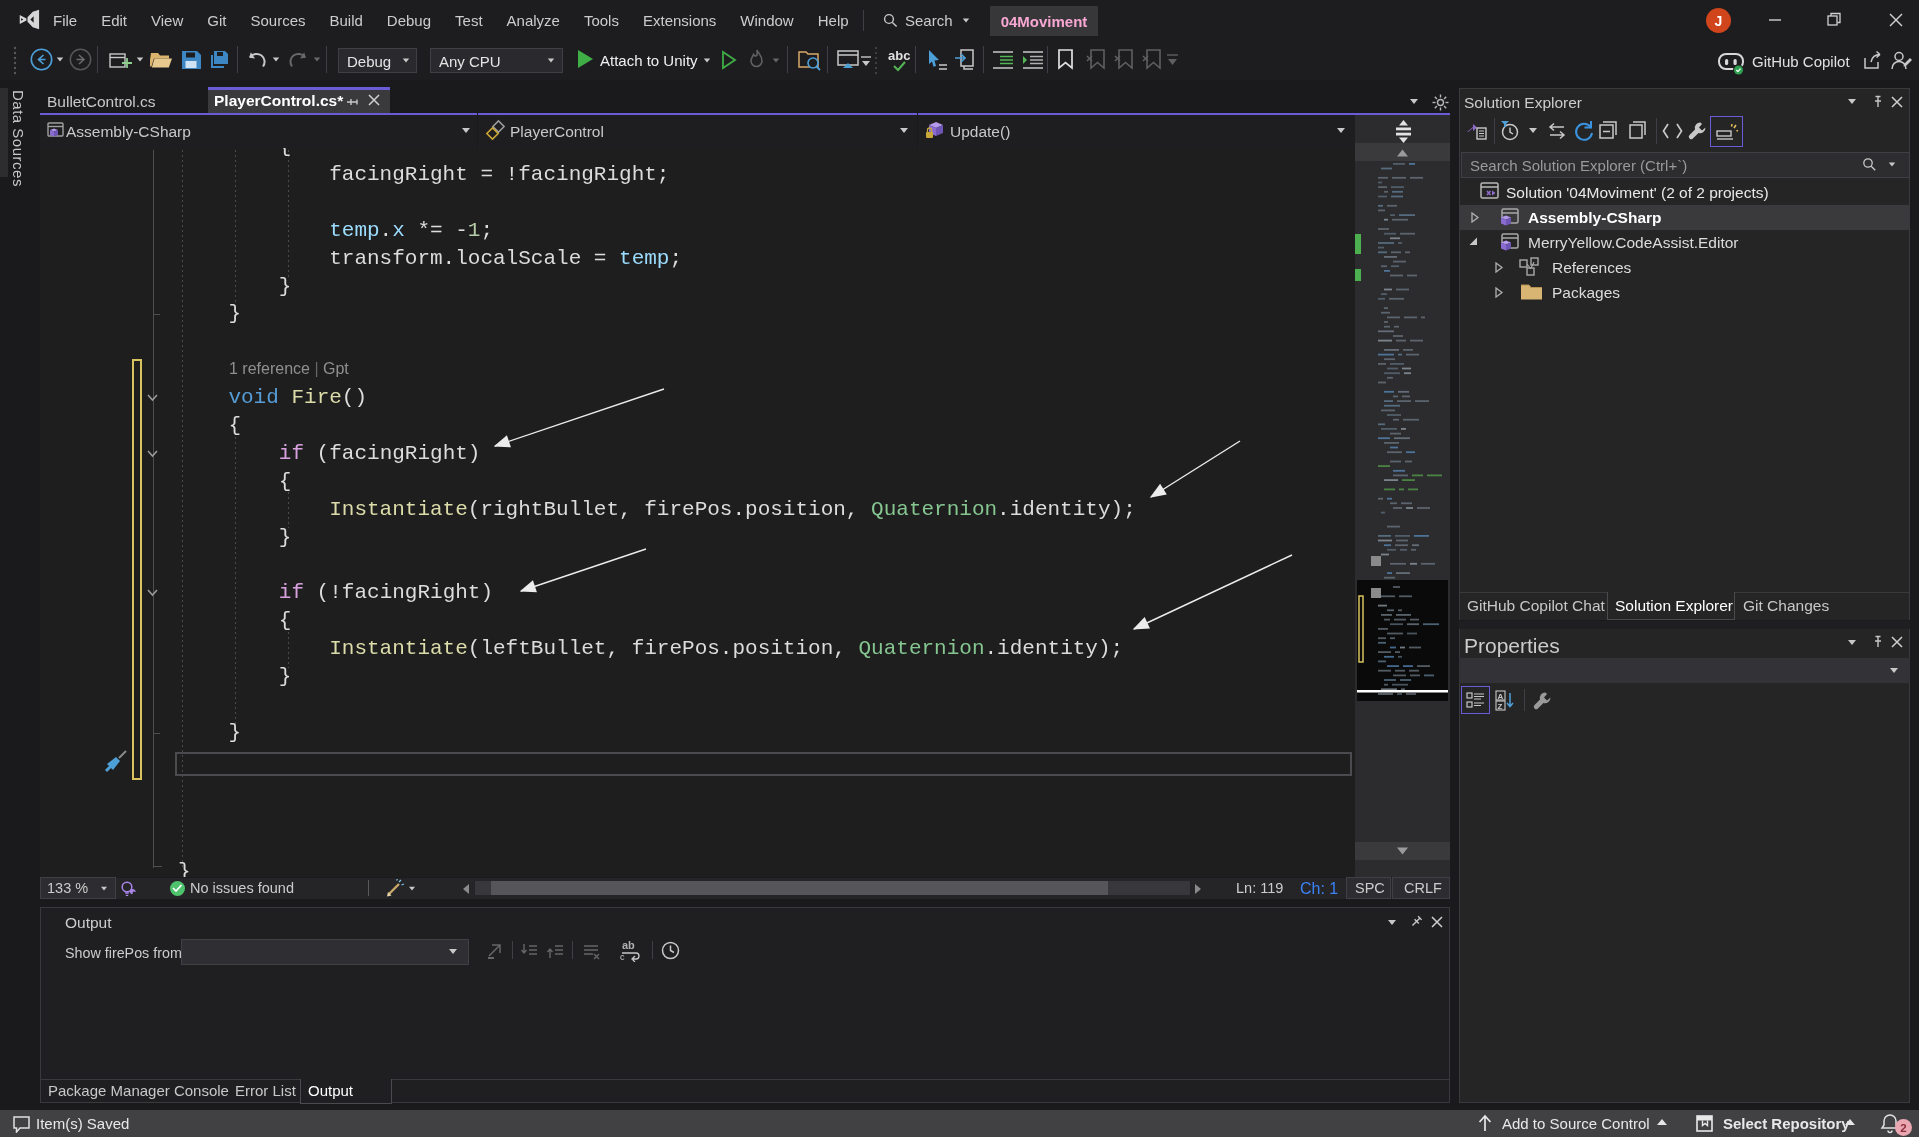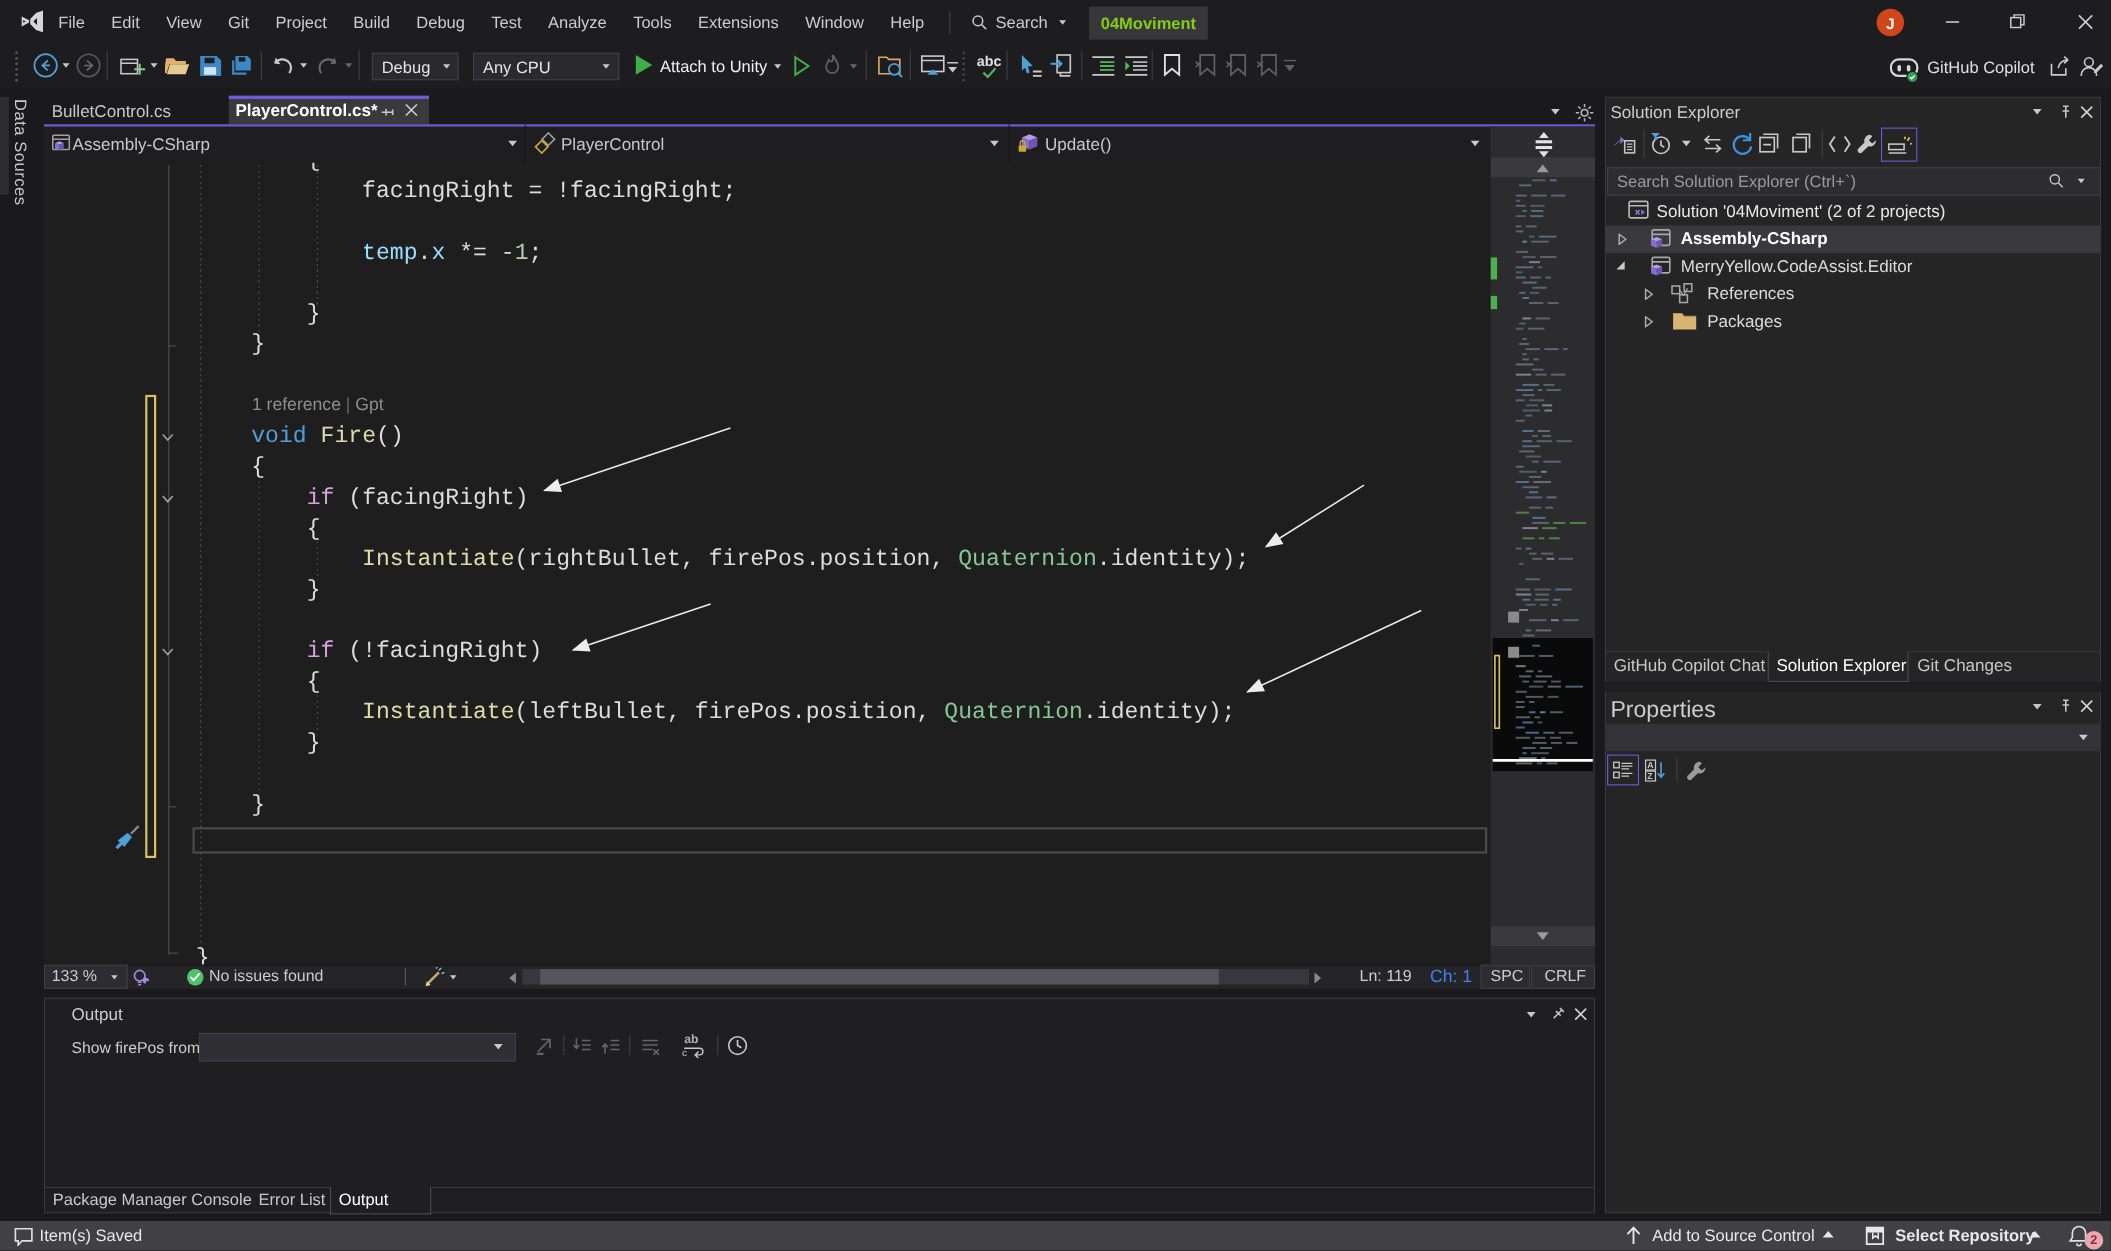--- a/index.html
+++ b/index.html
@@ -13,38 +13,38 @@
 <body>
 <div class="a" style="left:0px;top:0px;width:1919px;height:40px;background:#1d1d20"></div>
 <svg class="a" style="left:18px;top:8px" width="23" height="23" viewBox="0 0 24 24">
 <path fill="#d6d6d6" fill-rule="evenodd" d="M1.8 7.2 L8.8 10.9 V13.1 L1.8 16.8 Z M3.2 10.7 V13.3 L5.6 12 Z M9.9 9.6 L15.4 3.9 L22 1.7 V22.3 L15.4 20.1 L9.9 14.4 Z M12.9 12 L16.3 8.7 V15.3 Z"></path>
   </svg>
 <div class="a" style="left:41px;top:0;height:40px;display:flex;align-items:center;color:#cccccc;font-size:15px">
 <div style="padding:0 12px">File</div>
 <div style="padding:0 12px">Edit</div>
 <div style="padding:0 12px">View</div>
 <div style="padding:0 12px">Git</div>
-<div style="padding:0 12px">Project</div>
+<div style="padding:0 12px">Sources</div>
 <div style="padding:0 12px">Build</div>
 <div style="padding:0 12px">Debug</div>
 <div style="padding:0 12px">Test</div>
 <div style="padding:0 12px">Analyze</div>
 <div style="padding:0 12px">Tools</div>
 <div style="padding:0 12px">Extensions</div>
 <div style="padding:0 12px">Window</div>
 <div style="padding:0 12px">Help</div>
 </div>
 <div class="a" style="left:863px;top:10px;width:1px;height:21px;background:#3f3f46"></div>
 <svg class="a" style="left:883px;top:13px" width="15" height="15" viewBox="0 0 15 15">
     <circle cx="6" cy="6" r="4.4" fill="none" stroke="#c8c8c8" stroke-width="1.4"></circle>
     <line x1="9.4" y1="9.4" x2="13.6" y2="13.6" stroke="#c8c8c8" stroke-width="1.4"></line>
   </svg>
 <div class="a" style="left:905px;top:12px;color:#cccccc;font-size:15px;font-weight:400;white-space:nowrap;">Search</div>
 <div class="a caret" style="left:962px;top:18px;transform:scale(.8)"></div>
-<div class="a" style="left:990px;top:6px;width:108px;height:30px;background:#37373a;color:#84cc16;font-weight:700;display:flex;align-items:center;justify-content:center;font-size:15px">04Moviment</div>
+<div class="a" style="left:990px;top:6px;width:108px;height:30px;background:#37373a;color:#f9a8d4;font-weight:700;display:flex;align-items:center;justify-content:center;font-size:15px">04Moviment</div>
 <div class="a" style="left:1706px;top:8px;width:25px;height:25px;background:#d0451b;border-radius:50%;color:#fff;font-weight:700;font-size:14px;display:flex;align-items:center;justify-content:center">J</div>
 <svg class="a" style="left:1768px;top:12px" width="14" height="14">
     <line x1="1" y1="8" x2="13" y2="8" stroke="#d0d0d0" stroke-width="1.4"></line>
   </svg>
 <svg class="a" style="left:1827px;top:12px" width="15" height="15">
     <rect x="1" y="4" width="9" height="9" fill="none" stroke="#d0d0d0" stroke-width="1.3"></rect>
     <path d="M4 4 V1.5 H13 V10.5 H10.5" fill="none" stroke="#d0d0d0" stroke-width="1.3"></path>
   </svg>
 <svg class="a" style="left:1889px;top:13px" width="14" height="14">
     <line x1="1" y1="1" x2="13" y2="13" stroke="#d0d0d0" stroke-width="1.4"></line>
@@ -289,20 +289,21 @@
     </svg>
 <svg class="a" style="left:63px;top:600px" width="26" height="26">
       <line x1="16" y1="10" x2="23" y2="3" stroke="#8a8a8a" stroke-width="2"></line>
       <path d="M4 16 L10 22 L17 13 L13 9 Z" fill="#4d9fd8"></path>
       <line x1="3" y1="23" x2="8" y2="18" stroke="#4d9fd8" stroke-width="3"></line>
     </svg>
 <div class="a" style="left:135px;top:604px;width:1177px;height:24px;border:2px solid #4a4a4f"></div>
 <div class="cl" style="left:238.8px;top:-15.0px"><span>{</span></div>
 <div class="cl" style="left:289.2px;top:12.9px"><span>facingRight = !facingRight;</span></div>
 <div class="cl" style="left:289.2px;top:68.7px"><span style="color:#9cdcfe">temp</span><span>.</span><span style="color:#9cdcfe">x</span><span> *= -</span><span style="color:#b5cea8">1</span><span>;</span></div>
+<div class="cl" style="left:289.2px;top:96.6px"><span>transform.localScale = </span><span style="color:#9cdcfe">temp</span><span>;</span></div>
 <div class="cl" style="left:238.8px;top:124.5px"><span>}</span></div>
 <div class="cl" style="left:188.4px;top:152.4px"><span>}</span></div>
 <div class="a" style="left:189px;top:212px;color:#8f8f8f;font-size:16px;white-space:pre">1 reference <span style="color:#666">|</span> Gpt</div>
 <div class="cl" style="left:188.4px;top:236.1px"><span style="color:#569cd6">void</span><span> </span><span style="color:#dcdcaa">Fire</span><span>()</span></div>
 <div class="cl" style="left:188.4px;top:264.0px"><span>{</span></div>
 <div class="cl" style="left:238.8px;top:291.9px"><span style="color:#d8a0df">if</span><span> (facingRight)</span></div>
 <div class="cl" style="left:238.8px;top:319.8px"><span>{</span></div>
 <div class="cl" style="left:289.2px;top:347.7px"><span style="color:#dcdcaa">Instantiate</span><span>(rightBullet, firePos.position, </span><span style="color:#86c691">Quaternion</span><span>.identity);</span></div>
 <div class="cl" style="left:238.8px;top:375.6px"><span>}</span></div>
 <div class="cl" style="left:238.8px;top:431.4px"><span style="color:#d8a0df">if</span><span> (!facingRight)</span></div>

